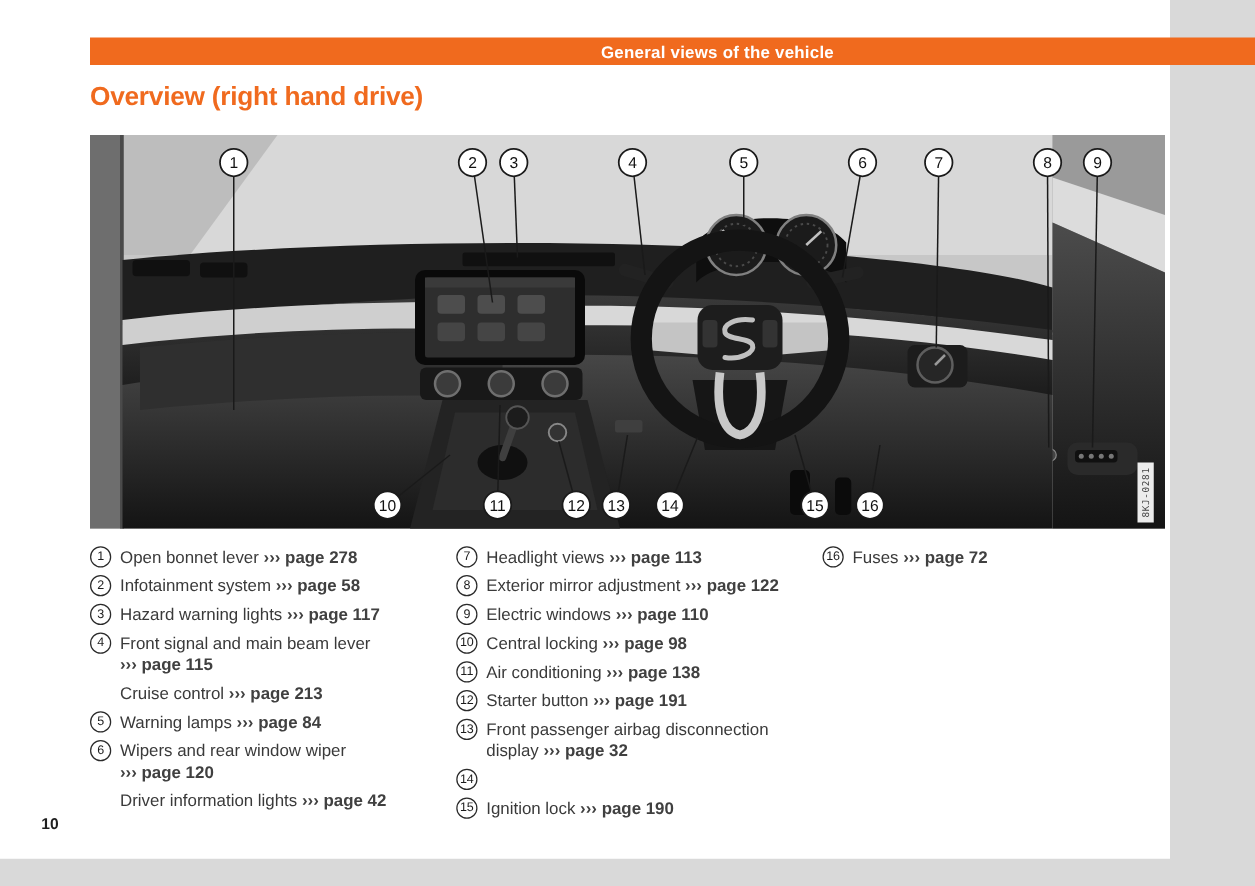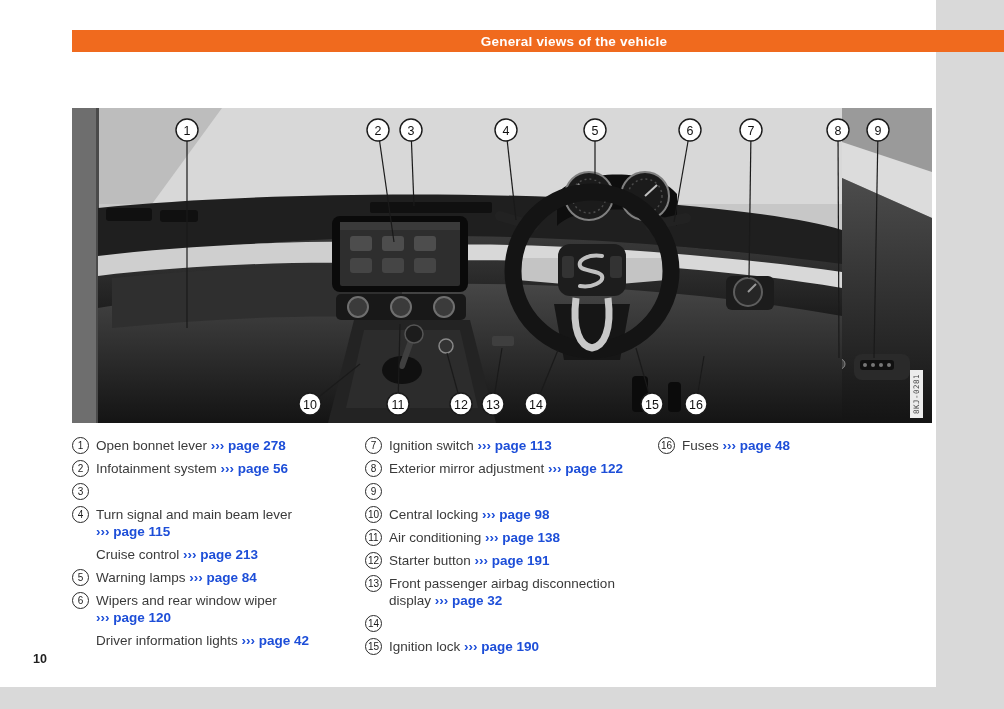--- a/index.html
+++ b/index.html
@@ -29,32 +29,33 @@
   .legend-col{width:293px;flex:0 0 auto;}
   .legend-col.last{width:274px;}
   .legend-item{display:flex;margin-bottom:6px;font-size:13.5px;color:#3a3a3a;line-height:17px;}
   .num-circle{
     flex:0 0 auto;width:17px;height:17px;border:1.2px solid #2a2a2a;border-radius:50%;
     display:flex;align-items:center;justify-content:center;font-size:10px;color:#1c1c1c;
     margin-right:7px;margin-top:0;background:#fff;box-sizing:border-box;
   }
   .num-circle.ghost{visibility:hidden;}
   .legend-text{max-width:237px;}
-  .ref{font-weight:bold;color:#1d4ed8;white-space:nowrap;}
+  .ref{font-weight:bold;color:#404040;white-space:nowrap;}
   .pagenum{position:absolute;left:33px;top:652px;font-size:12.5px;font-weight:bold;color:#1f1f1f;}
 </style>
 </head>
 <body>
 
 <div class="page">
 
   <div class="banner">
     <span>General views of the vehicle</span>
   </div>
 
+  <div class="doc-title">Overview (right hand drive)</div>
 
   <div class="figure">
     <svg viewBox="0 0 860 315" xmlns="http://www.w3.org/2000/svg">
       <defs>
         <linearGradient id="gFoot" x1="0" y1="0" x2="0" y2="1">
           <stop offset="0" stop-color="#4c4c4c"></stop>
             <stop offset="1" stop-color="#141414"></stop>
         </linearGradient>
         <linearGradient id="gDash" x1="0" y1="0" x2="0" y2="1">
           <stop offset="0" stop-color="#3a3a3a"></stop>
@@ -241,30 +242,31 @@
 
   <div class="legend">
     <div class="legend-col">
   <div class="legend-item">
     <span class="num-circle">1</span>
     <span class="legend-text"><span>Open bonnet lever</span> <span class="ref">››› page 278</span></span>
   </div>
 
   <div class="legend-item">
     <span class="num-circle">2</span>
-    <span class="legend-text"><span>Infotainment system</span> <span class="ref">››› page 56</span></span>
+    <span class="legend-text"><span>Infotainment system</span> <span class="ref">››› page 58</span></span>
   </div>
 
   <div class="legend-item">
     <span class="num-circle">3</span>
+    <span class="legend-text"><span>Hazard warning lights</span> <span class="ref">››› page 117</span></span>
   </div>
 
   <div class="legend-item">
     <span class="num-circle">4</span>
-    <span class="legend-text"><span>Turn signal and main beam lever</span> <span class="ref">››› page 115</span></span>
+    <span class="legend-text"><span>Front signal and main beam lever</span> <span class="ref">››› page 115</span></span>
   </div>
 
   <div class="legend-item">
     <span class="num-circle ghost"></span>
     <span class="legend-text"><span>Cruise control</span> <span class="ref">››› page 213</span></span>
   </div>
 
   <div class="legend-item">
     <span class="num-circle">5</span>
     <span class="legend-text"><span>Warning lamps</span> <span class="ref">››› page 84</span></span>
@@ -276,30 +278,31 @@
   </div>
 
   <div class="legend-item">
     <span class="num-circle ghost"></span>
     <span class="legend-text"><span>Driver information lights</span> <span class="ref">››› page 42</span></span>
   </div>
 </div>
     <div class="legend-col">
   <div class="legend-item">
     <span class="num-circle">7</span>
-    <span class="legend-text"><span>Ignition switch</span> <span class="ref">››› page 113</span></span>
+    <span class="legend-text"><span>Headlight views</span> <span class="ref">››› page 113</span></span>
   </div>
 
   <div class="legend-item">
     <span class="num-circle">8</span>
     <span class="legend-text"><span>Exterior mirror adjustment</span> <span class="ref">››› page 122</span></span>
   </div>
 
   <div class="legend-item">
     <span class="num-circle">9</span>
+    <span class="legend-text"><span>Electric windows</span> <span class="ref">››› page 110</span></span>
   </div>
 
   <div class="legend-item">
     <span class="num-circle">10</span>
     <span class="legend-text"><span>Central locking</span> <span class="ref">››› page 98</span></span>
   </div>
 
   <div class="legend-item">
     <span class="num-circle">11</span>
     <span class="legend-text"><span>Air conditioning</span> <span class="ref">››› page 138</span></span>
@@ -320,19 +323,19 @@
   </div>
 
   <div class="legend-item">
     <span class="num-circle">15</span>
     <span class="legend-text"><span>Ignition lock</span> <span class="ref">››› page 190</span></span>
   </div>
 </div>
     <div class="legend-col last">
   <div class="legend-item">
     <span class="num-circle">16</span>
-    <span class="legend-text"><span>Fuses</span> <span class="ref">››› page 48</span></span>
+    <span class="legend-text"><span>Fuses</span> <span class="ref">››› page 72</span></span>
   </div>
 </div>
   </div>
 
   <div class="pagenum">10</div>
 </div>
 
 </body></html>

